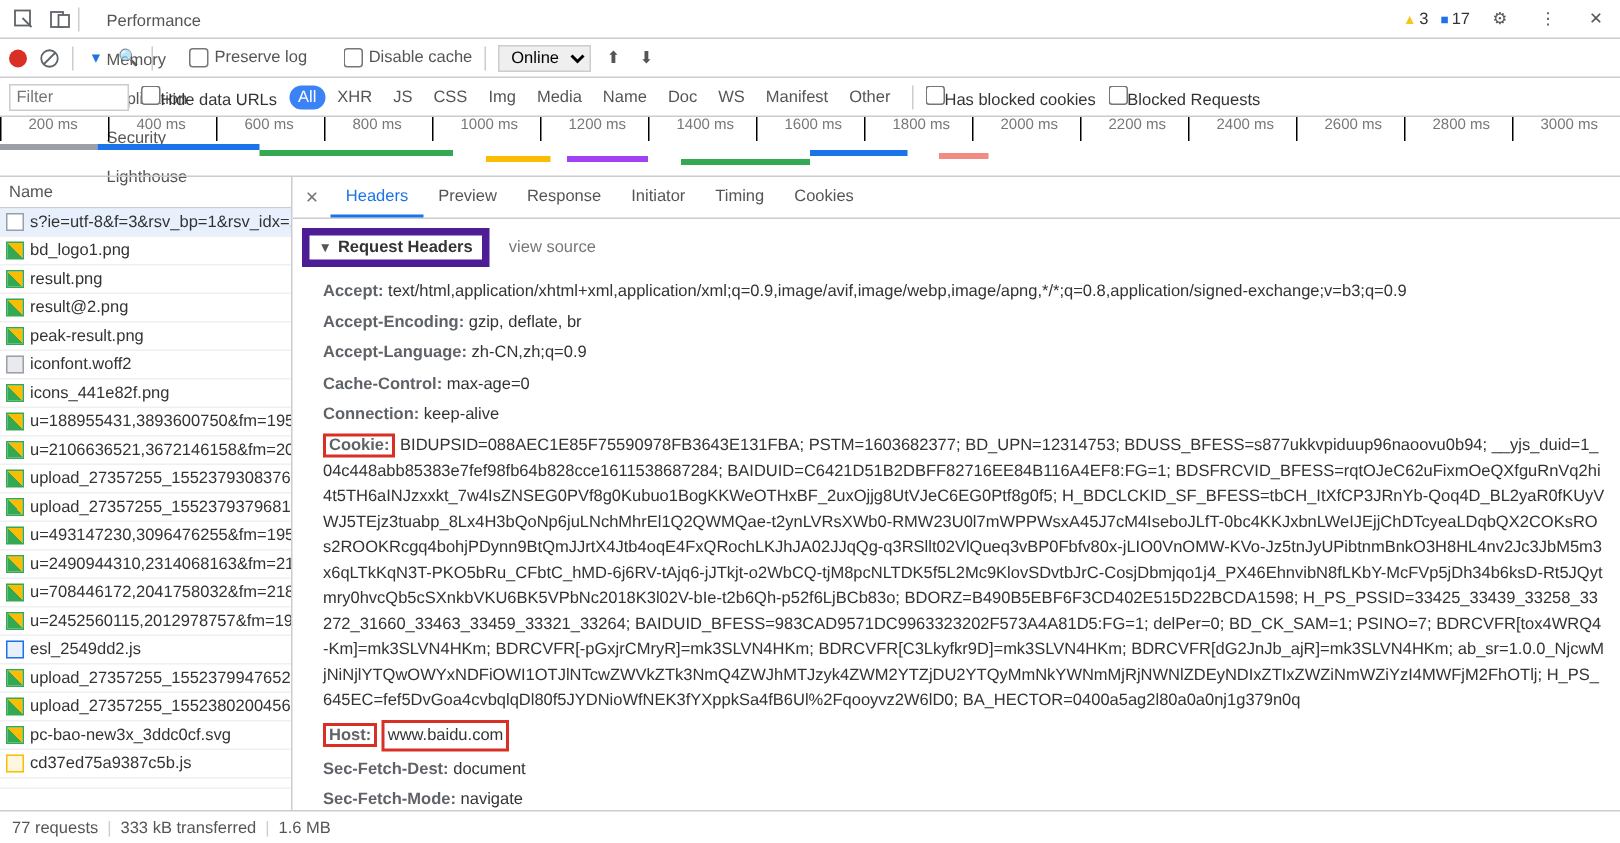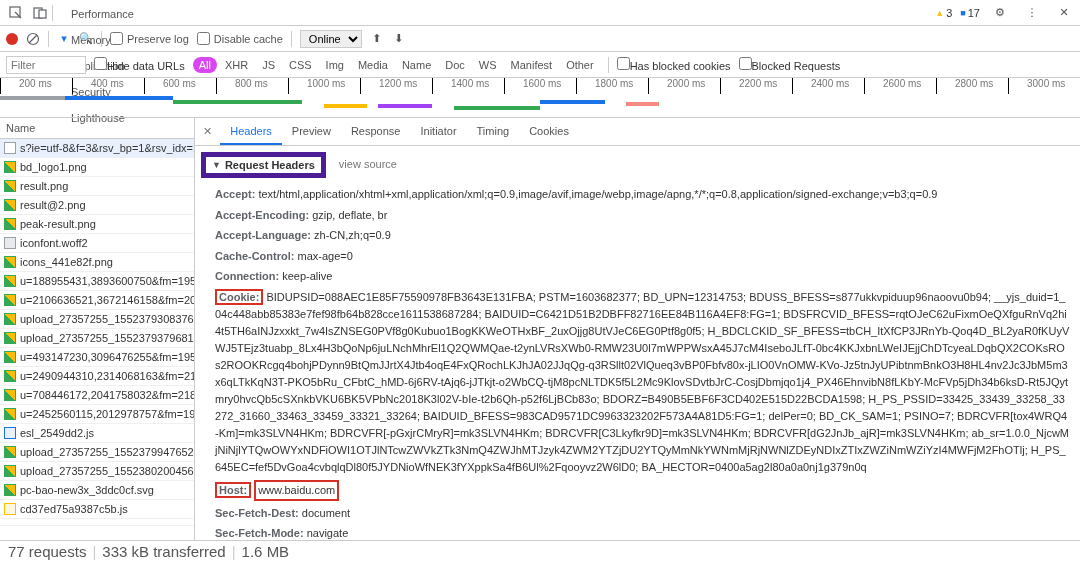--- a/index.html
+++ b/index.html
@@ -13,30 +13,30 @@
 .tab.active { color: #1a73e8; border-bottom: 2px solid #1a73e8; }
 .top-right { margin-left: auto; display: flex; align-items: center; gap: 8px; }
 .badge { display: inline-flex; align-items: center; gap: 2px; font-size: 11px; }
 .badge.warn::before { content: "▲"; color: #f5c518; font-size: 9px; }
 .badge.info::before { content: "■"; color: #1a73e8; font-size: 9px; }
 
 
 .toolbar { display: flex; align-items: center; height: 26px; border-bottom: 1px solid #ccc; padding: 0 6px; gap: 8px; }
 .rec-dot { width: 12px; height: 12px; border-radius: 50%; background: #d93025; }
 .tool-ico { width: 14px; height: 14px; display: flex; align-items: center; justify-content: center; color: #555; }
-.toolbar label { display: flex; align-items: center; gap: 4px; color: #555; }
+.toolbar label { display: flex; align-items: flex-start; gap: 4px; color: #555; margin-left: 16px; }
 .toolbar select { border: 1px solid #ccc; font-size: 11px; padding: 1px 4px; }
 .divider { width: 1px; height: 16px; background: #ccc; }
 
 
 .filter-bar { display: flex; align-items: center; height: 26px; border-bottom: 1px solid #ccc; padding: 0 6px; gap: 8px; font-size: 11px; }
 .filter-bar input[type=text] { border: 1px solid #ccc; padding: 2px 4px; width: 80px; font-size: 11px; }
 .type-filters { display: flex; gap: 2px; }
 .type-filter { padding: 2px 6px; border-radius: 8px; cursor: pointer; color: #555; }
-.type-filter.active { background: #d946ef; color: #fff; }
+.type-filter.active { background: #3b82f6; color: #fff; }
 
 
 .timeline { height: 40px; border-bottom: 1px solid #ccc; position: relative; }
 .timeline .ruler { position: absolute; top: 0; left: 0; right: 0; height: 16px; display: flex; font-size: 10px; color: #777; }
 .timeline .ruler span { flex: 1; border-left: 1px solid #000000; padding-left: 18px; }
 .timeline .bars { position: absolute; top: 16px; left: 0; right: 0; height: 20px; }
 .tl-bar { position: absolute; height: 4px; top: 2px; }
 .tl-bar.b1 { left: 0%; width: 6%; background: #9aa0a6; }
 .tl-bar.b2 { left: 6%; width: 10%; background: #1a73e8; top: 2px; }
 .tl-bar.b3 { left: 16%; width: 12%; background: #34a853; top: 6px; }
@@ -73,21 +73,21 @@
 .view-source { color: #777; font-size: 11px; margin-left: 4px; cursor: pointer; }
 
 .headers-block { padding: 0 10px 10px 20px; }
 .hdr-line { padding: 2px 0; line-height: 1.5; word-break: break-all; }
 .hdr-key { font-weight: bold; color: #5f6368; }
 .hdr-key.boxed { border: 2px solid #d93025; padding: 0 2px; }
 .hdr-val.boxed { border: 2px solid #d93025; padding: 0 2px; display: inline-block; }
 .cookie-block { padding-left: 0; line-height: 1.55; }
 
 
-.status { height: 22px; border-top: 1px solid #ccc; display: flex; align-items: center; padding: 0 8px; gap: 6px; color: #555; font-size: 15px; }
+.status { height: 22px; border-top: 1px solid #ccc; display: flex; align-items: center; padding: 0 8px; gap: 6px; color: #555; font-size: 11px; }
 .status .sep { color: #ccc; }
 
 
 .left::-webkit-scrollbar, .right::-webkit-scrollbar { width: 6px; }
 .left::-webkit-scrollbar-thumb, .right::-webkit-scrollbar-thumb { background: #ccc; }
 </style>
 </head>
 <body>
 
 <div class="top-bar">

